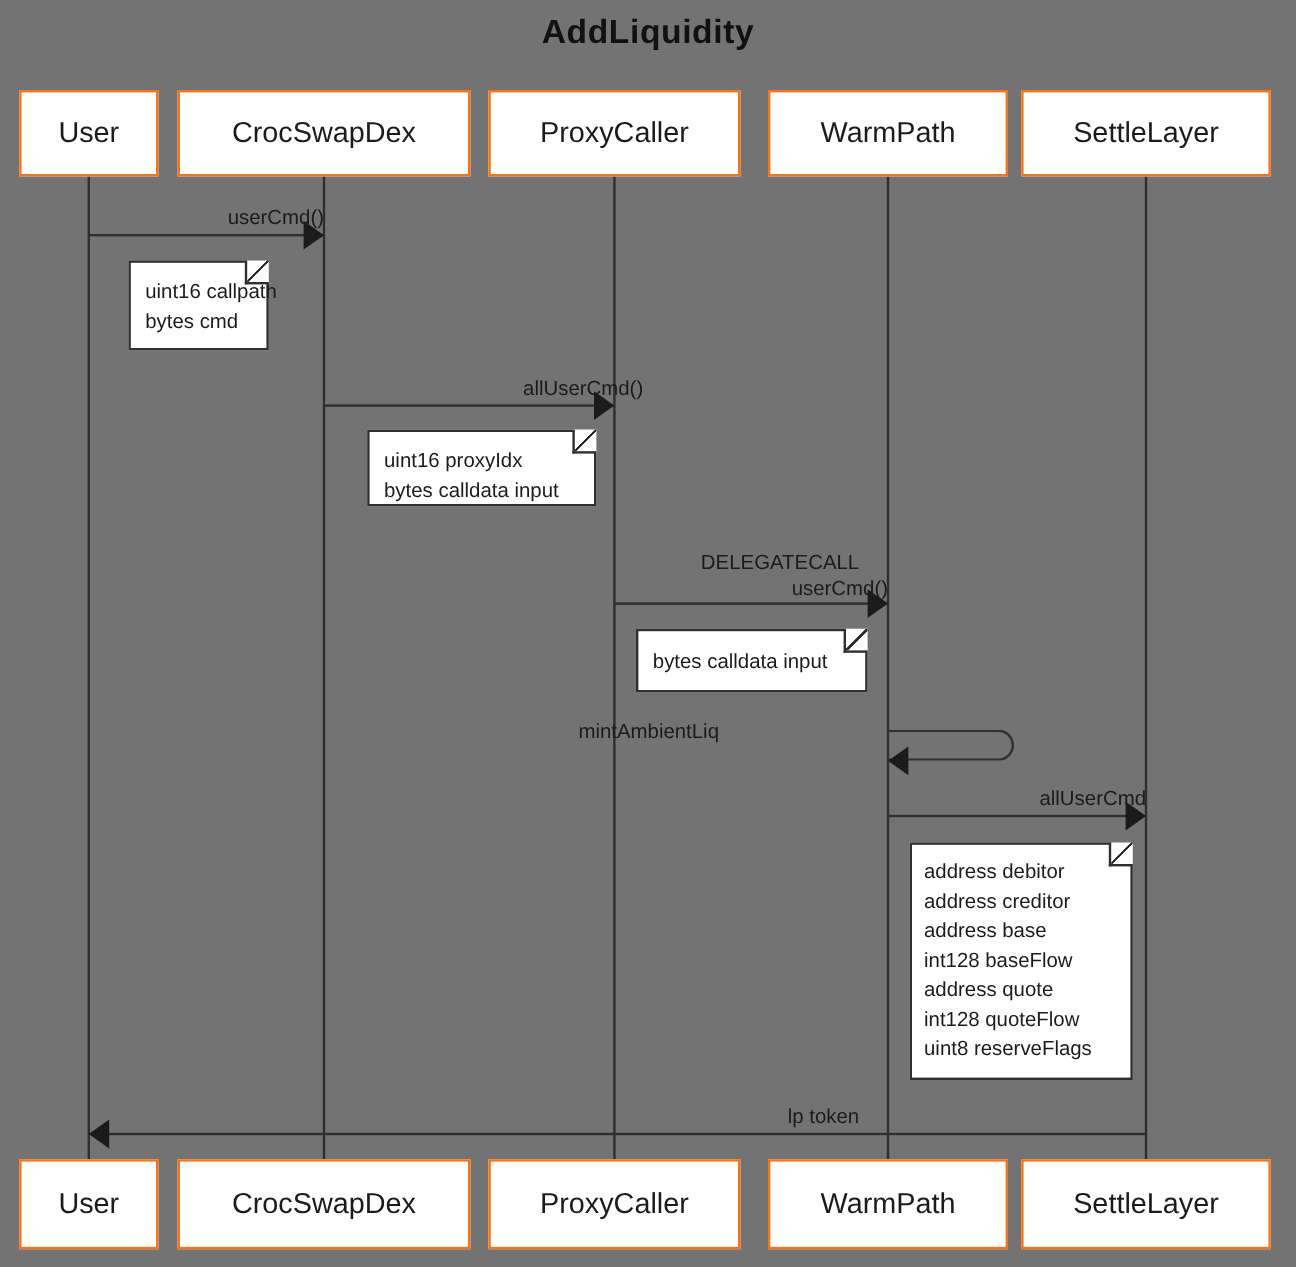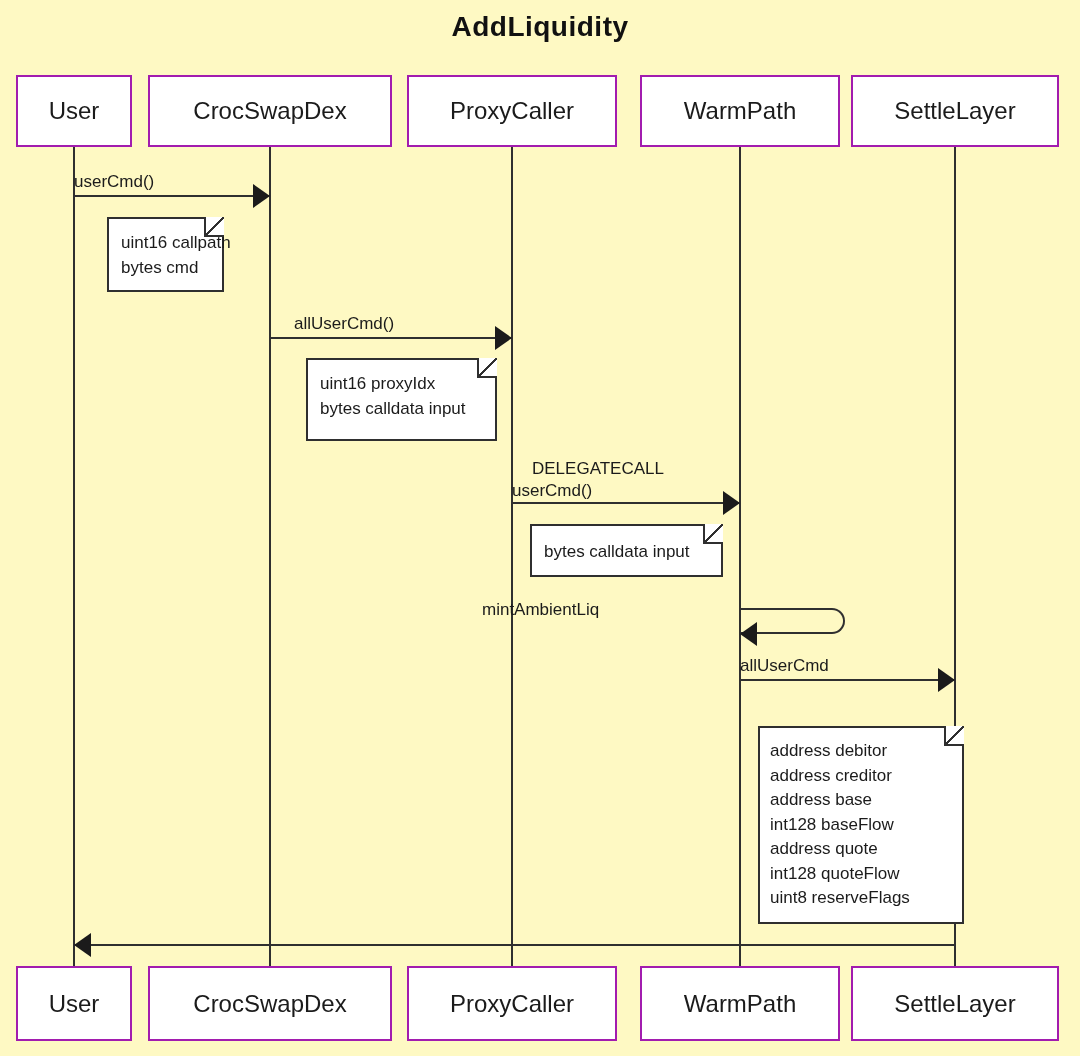--- a/index.html
+++ b/index.html
@@ -1,38 +1,38 @@
 <!DOCTYPE html>
 <html><head>
 <meta charset="utf-8">
 <style>
   html, body { margin: 0; padding: 0; background: #ffffff; }
   .canvas {
     position: relative;
     width: 1080px;
     height: 1056px;
-    background: #fef9c3;
+    background: #737373;
     font-family: "Liberation Sans", "DejaVu Sans", sans-serif;
     color: #1b1b1b;
     overflow: hidden;
   }
   .title {
     position: absolute;
     left: 0; right: 0; top: 11px;
     text-align: center;
     font-size: 28px;
     font-weight: bold;
     color: #111;
     letter-spacing: 0.5px;
   }
   .participant {
     position: absolute;
     box-sizing: border-box;
     height: 72px;
-    border: 2px solid #a21caf;
+    border: 2px solid #f97316;
     background: #ffffff;
     display: flex;
     align-items: center;
     justify-content: center;
     font-size: 24px;
     color: #1b1b1b;
     z-index: 3;
   }
   .participant.bottom { height: 75px; }
   .lifeline {
@@ -46,21 +46,21 @@
   .msg-line {
     position: absolute;
     height: 0;
     border-top: 2px solid #2f2f2f;
     z-index: 2;
   }
   .msg-label {
     position: absolute;
     font-size: 17px;
     line-height: 20px;
-    text-align: left;
+    text-align: right;
     color: #1b1b1b;
     z-index: 2;
     white-space: nowrap;
   }
   .msg-label.right { text-align: left; }
   .arrow-right {
     position: absolute;
     width: 0; height: 0;
     border-top: 12px solid transparent;
     border-bottom: 12px solid transparent;
@@ -156,21 +156,21 @@
 
   <div class="note" style="left:107px; top:217px; width:117px; height:75px;">
     <div>uint16 callpath</div>
     <div>bytes cmd</div>
   </div>
 
   <div class="msg-label" style="left:270px; top:314px; width:242px;margin-left:24px;">allUserCmd()</div>
   <div class="msg-line" style="left:270px; top:337px; width:242px;"></div>
   <div class="arrow-right" style="left:495px; top:326px;"></div>
 
-  <div class="note" style="left:306px; top:358px; width:191px; height:83px;">
+  <div class="note" style="left:306px; top:358px; width:191px; height:64px;">
     <div>uint16 proxyIdx</div>
     <div>bytes calldata input</div>
   </div>
 
   <div class="msg-label" style="left:532px; top:459px; width:184px;">DELEGATECALL</div>
   <div class="msg-label" style="left:512px; top:481px; width:228px;">userCmd()</div>
   <div class="msg-line" style="left:512px; top:502px; width:228px;"></div>
   <div class="arrow-right" style="left:723px; top:491px;"></div>
 
   <div class="note tight" style="left:530px; top:524px; width:193px; height:53px;">
@@ -178,30 +178,31 @@
   </div>
 
   <div class="msg-label right" style="left:482px; top:600px; width:250px;">mintAmbientLiq</div>
   <div class="self-loop" style="left:740px; top:608px; width:105px; height:26px;"></div>
   <div class="arrow-left" style="left:740px; top:622px;"></div>
 
   <div class="msg-label" style="left:740px; top:656px; width:215px;">allUserCmd</div>
   <div class="msg-line" style="left:740px; top:679px; width:215px;"></div>
   <div class="arrow-right" style="left:938px; top:668px;"></div>
 
-  <div class="note list" style="left:758px; top:726px; width:206px; height:198px;">
+  <div class="note list" style="left:758px; top:702px; width:186px; height:198px;">
     <div>address debitor</div>
     <div>address creditor</div>
     <div>address base</div>
     <div>int128 baseFlow</div>
     <div>address quote</div>
     <div>int128 quoteFlow</div>
     <div>uint8 reserveFlags</div>
   </div>
 
+  <div class="msg-label" style="left:316px; top:921px; width:400px;">lp token</div>
   <div class="msg-line" style="left:74px; top:944px; width:881px;"></div>
   <div class="arrow-left" style="left:74px; top:933px;"></div>
 
   <div class="participant bottom" style="left:16px; top:966px; width:116px;">
     <span>User</span>
   </div>
   <div class="participant bottom" style="left:148px; top:966px; width:244px;">
     <span>CrocSwapDex</span>
   </div>
   <div class="participant bottom" style="left:407px; top:966px; width:210px;">

